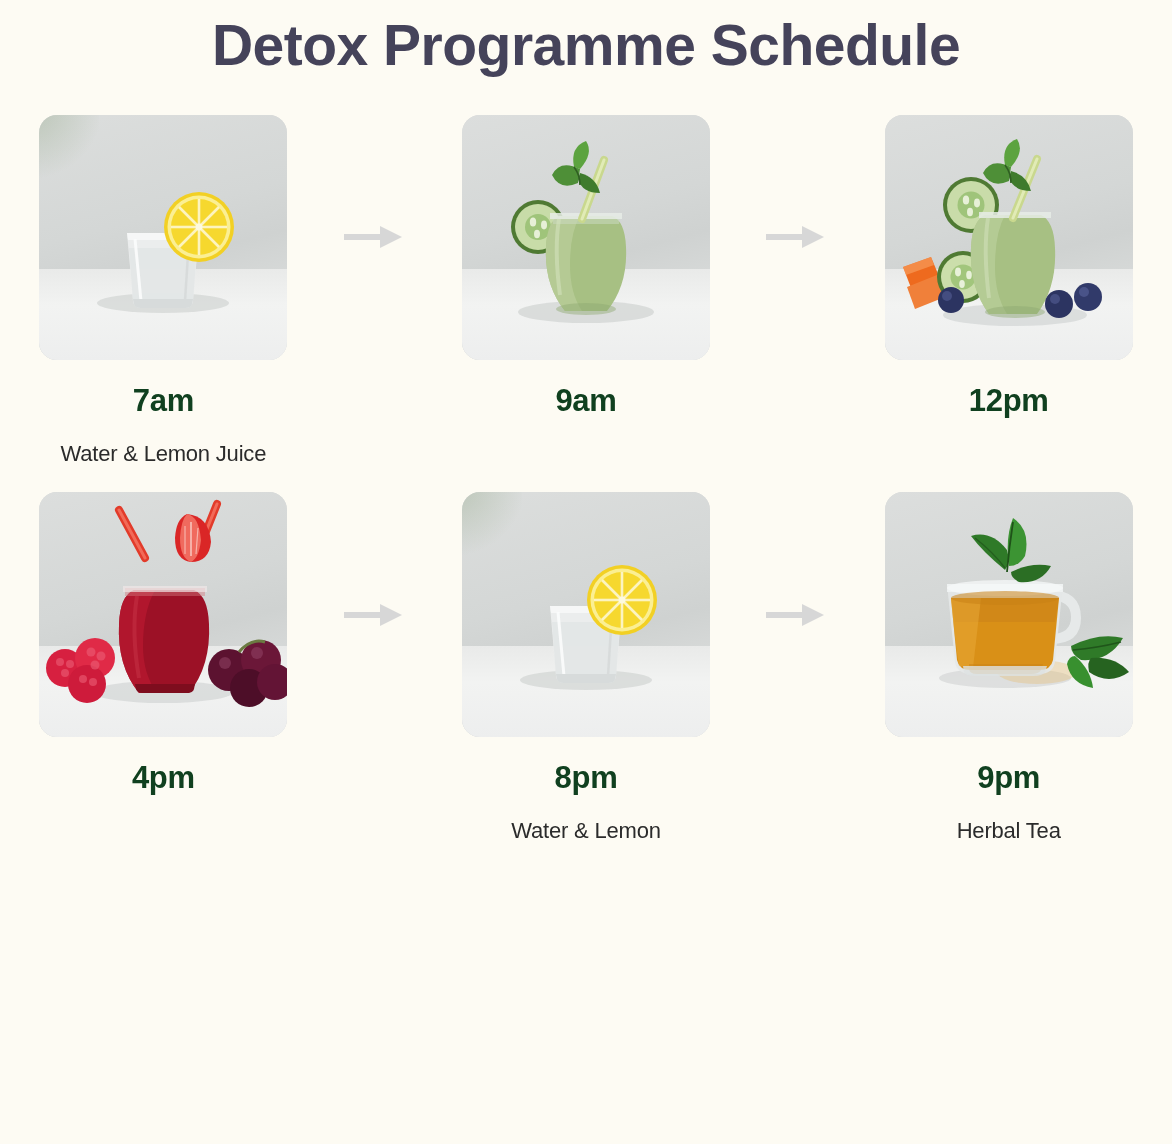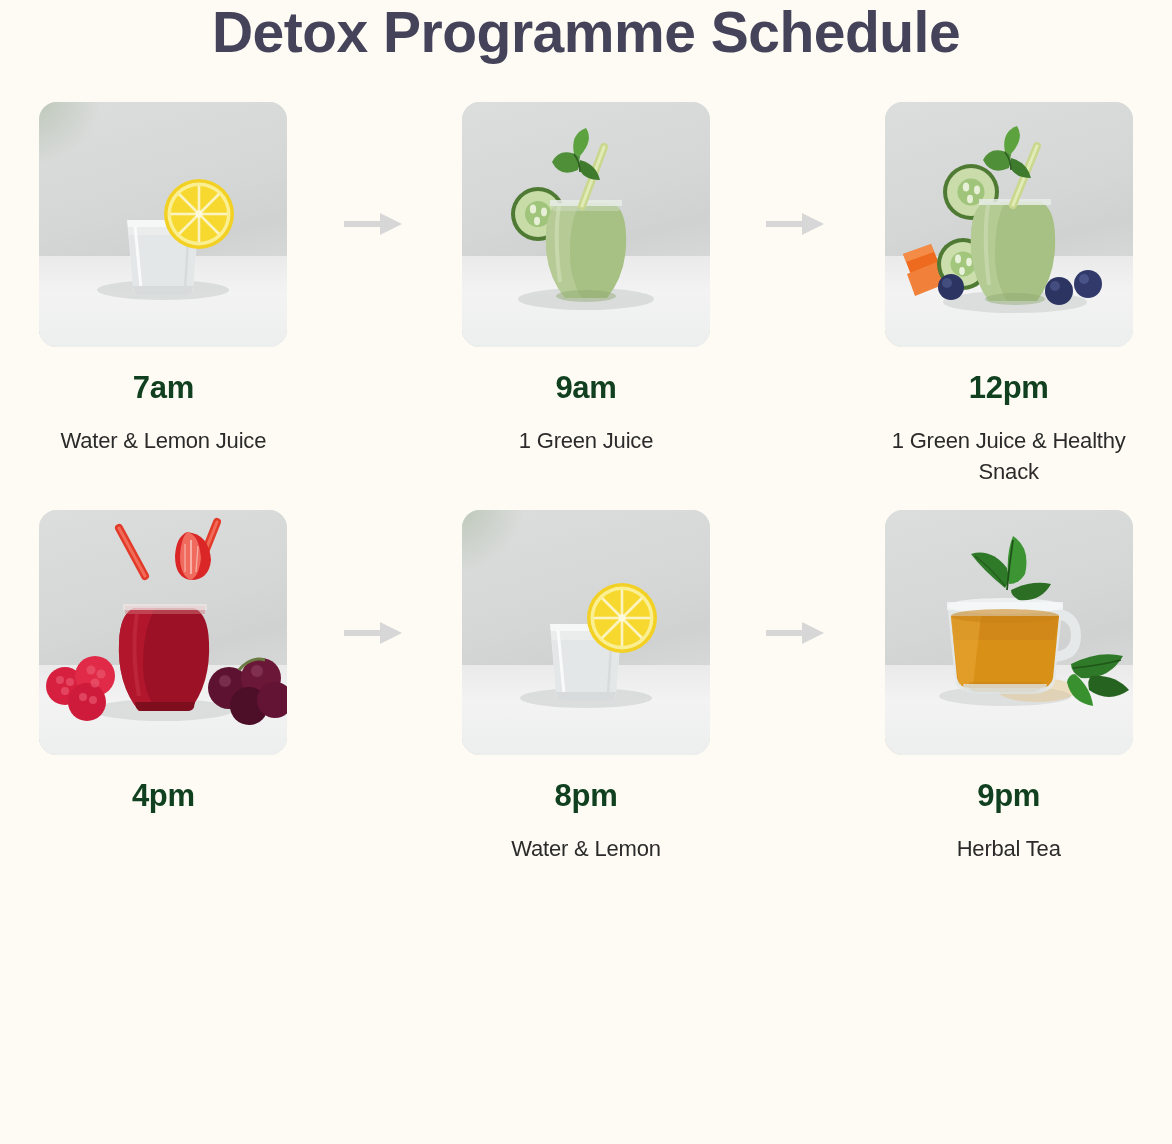--- a/index.html
+++ b/index.html
@@ -15,21 +15,21 @@
     position: relative;
   }
 
   
   .page-title {
     text-align: center;
     color: #45435A;
     font-size: 57px;
     font-weight: bold;
     letter-spacing: -0.5px;
-    margin: 3px;
+    margin: 16px;
     line-height: 1.05;
   }
 
   
   .schedule-grid {
     margin-top: 39px;
     display: flex;
     flex-direction: column;
     row-gap: 23px;
   }
@@ -177,21 +177,20 @@
           <g>
             <path d="M118 54 Q98 44 90 60 Q98 76 116 68 Z" fill="#4E8F37"></path>
             <path d="M118 54 Q132 38 124 26 Q108 32 112 52 Z" fill="#5CA33F"></path>
             <path d="M118 58 Q134 62 138 78 Q120 78 116 64 Z" fill="#3F7B2D"></path>
             <path d="M112 52 Q118 60 118 70" stroke="#2F5E22" stroke-width="1.6" fill="none"></path>
           </g>
           <ellipse cx="124" cy="194" rx="30" ry="6" fill="#8FA970" opacity="0.45"></ellipse>
         </svg>
       </div>
       <div class="time-label">9am</div>
-      <div class="desc-label">1 Green Juice</div>
     </div>
 
     <div class="arrow-cell">
       <svg width="62" height="28" viewBox="0 0 62 28">
         <rect x="0" y="11" width="40" height="6" fill="#D7D7D7"></rect>
         <path d="M36 3 L58 14 L36 25 Z" fill="#D7D7D7"></path>
       </svg>
     </div>
 
     <div class="step">
@@ -238,21 +237,20 @@
             <circle cx="62" cy="181" r="5" fill="#515B90" opacity="0.65"></circle>
             <circle cx="174" cy="189" r="14" fill="#2C3461"></circle>
             <circle cx="170" cy="184" r="5" fill="#515B90" opacity="0.65"></circle>
             <circle cx="203" cy="182" r="14" fill="#313A6A"></circle>
             <circle cx="199" cy="177" r="5" fill="#5A649C" opacity="0.6"></circle>
           </g>
           <ellipse cx="130" cy="197" rx="30" ry="6" fill="#8FA970" opacity="0.45"></ellipse>
         </svg>
       </div>
       <div class="time-label">12pm</div>
-      <div class="desc-label">1 Green Juice &amp; Healthy Snack</div>
     </div>
 
   </div>
 
   <div class="schedule-row">
 
     <div class="step">
       <div class="photo">
         <div class="bg"></div>
         <div class="table"></div>

